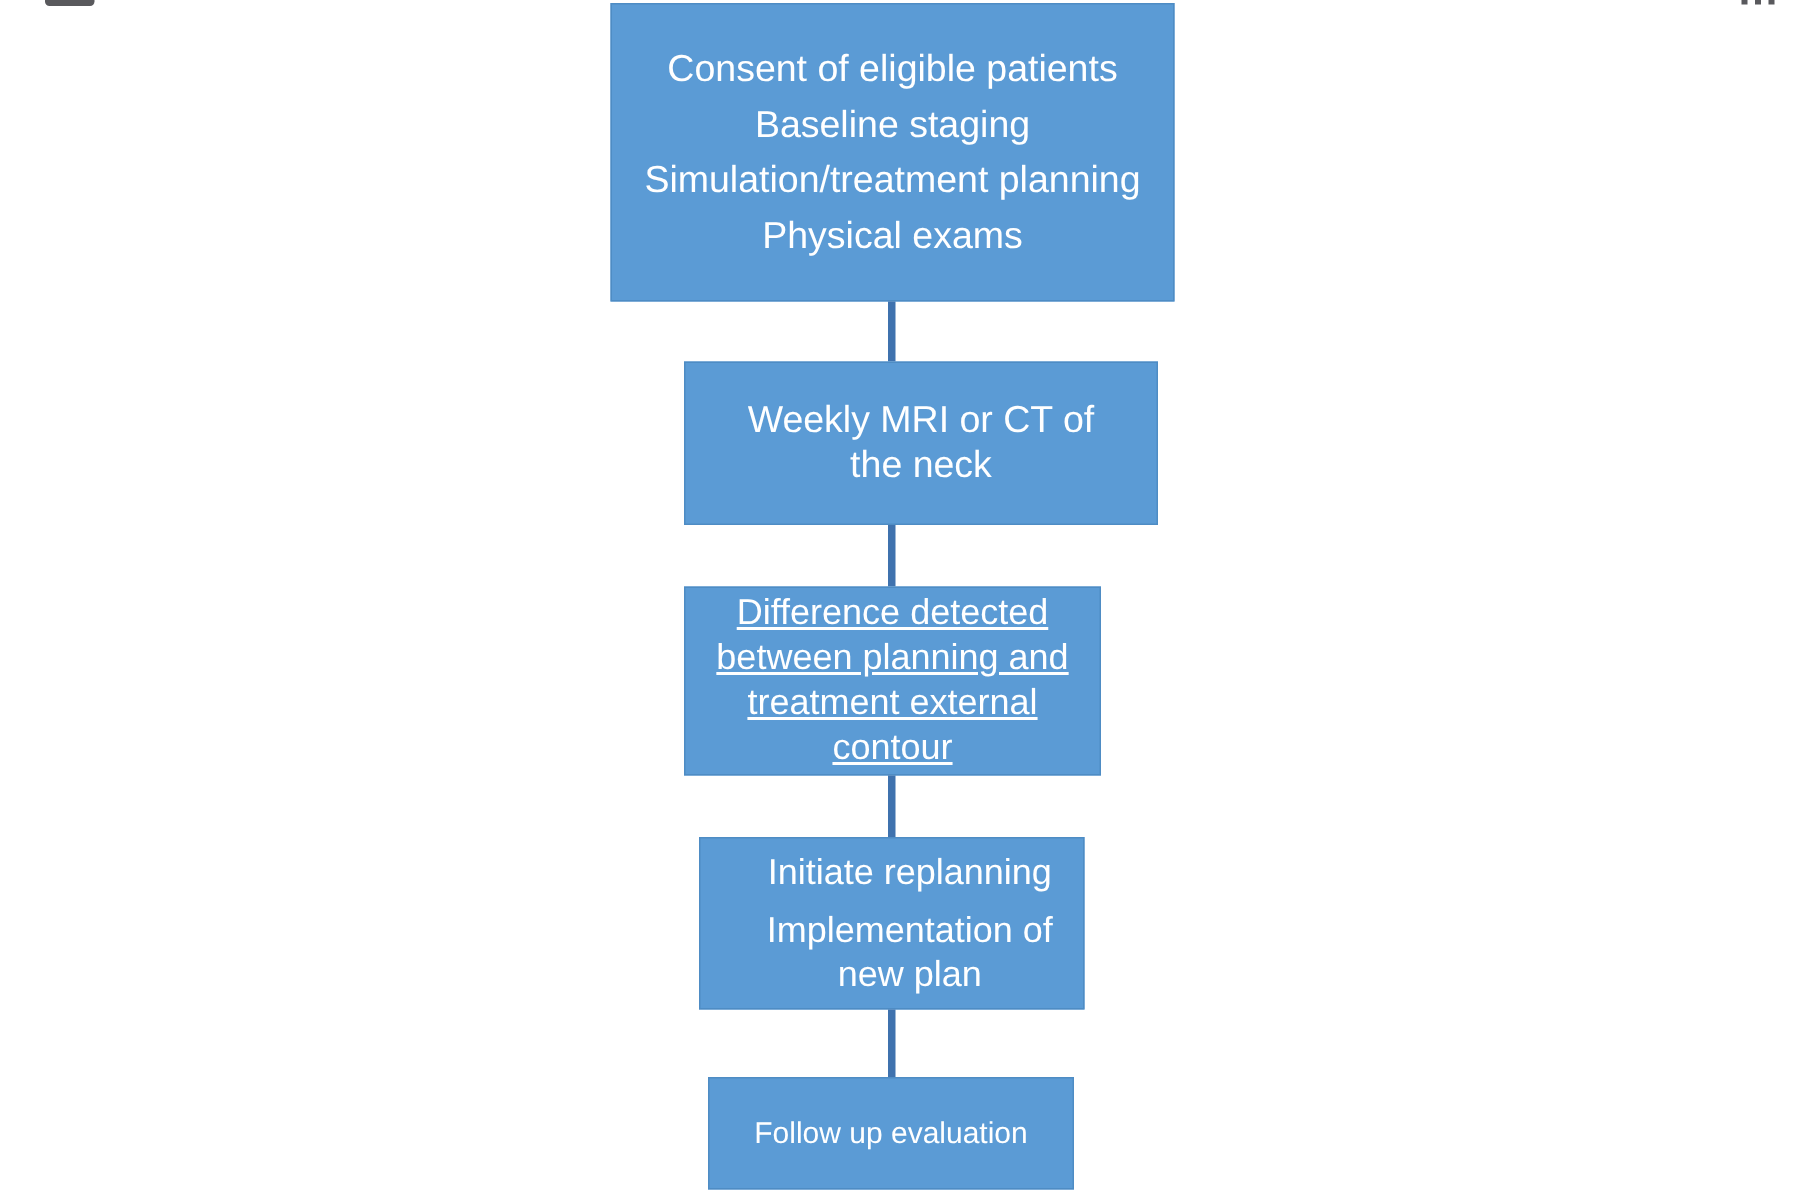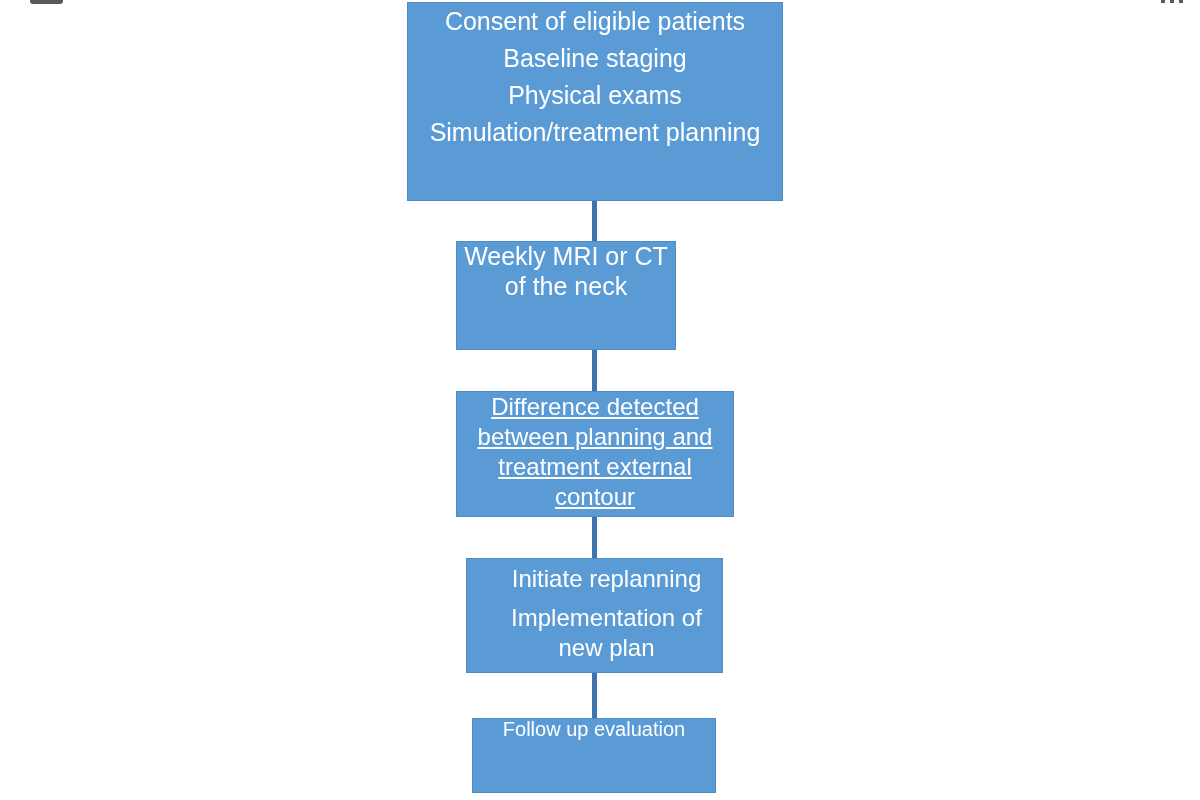--- a/index.html
+++ b/index.html
@@ -37,31 +37,32 @@
 
   .node {
     position: absolute;
     box-sizing: border-box;
     background: #5b9bd5;
     border: 1px solid #4e8cc4;
     color: #ffffff;
     display: flex;
     flex-direction: column;
     align-items: center;
+    justify-content: center;
     text-align: center;
     line-height: 1.00;
   }
   .node .line {
     display: block;
     white-space: nowrap;
   }
 
   
   #node-intake      { left: 407px; top: 2px;   width: 376px; height: 199px; }
-  #node-imaging     { left: 456px; top: 241px; width: 220px; height: 109px; }
+  #node-imaging     { left: 456px; top: 241px; width: 316px; height: 109px; }
   #node-difference  { left: 456px; top: 391px; width: 278px; height: 126px; }
   #node-replanning  { left: 466px; top: 558px; width: 257px; height: 115px; padding-left: 24px; }
   #node-followup    { left: 472px; top: 718px; width: 244px; height: 75px; }
 
   
   #node-intake .line     { font-size: 25px; padding: 6px 0; }
   #node-imaging .line    { font-size: 25px; white-space: normal; max-width: 262px; line-height: 1.18; }
   #node-difference .line { font-size: 24px; white-space: normal; max-width: 258px; line-height: 1.25; text-decoration: underline; }
   #node-replanning .line { font-size: 24px; white-space: normal; max-width: 240px; line-height: 1.22; padding: 5px 0; }
   #node-followup .line   { font-size: 20px; }
@@ -83,22 +84,22 @@
 <div id="canvas">
 
   <div class="edge-artifact" id="artifact-left"></div>
   <div class="edge-artifact" id="artifact-right-a"></div>
   <div class="edge-artifact" id="artifact-right-b"></div>
   <div class="edge-artifact" id="artifact-right-c"></div>
 
   <div class="node" id="node-intake">
     <span class="line">Consent of eligible patients</span>
     <span class="line">Baseline  staging</span>
+    <span class="line">Simulation/treatment planning</span>
     <span class="line">Physical exams</span>
-    <span class="line">Simulation/treatment planning</span>
   </div>
 
   <div class="connector" id="connector-1"></div>
 
   <div class="node" id="node-imaging">
     <span class="line">Weekly MRI or CT of the neck</span>
   </div>
 
   <div class="connector" id="connector-2"></div>
 

